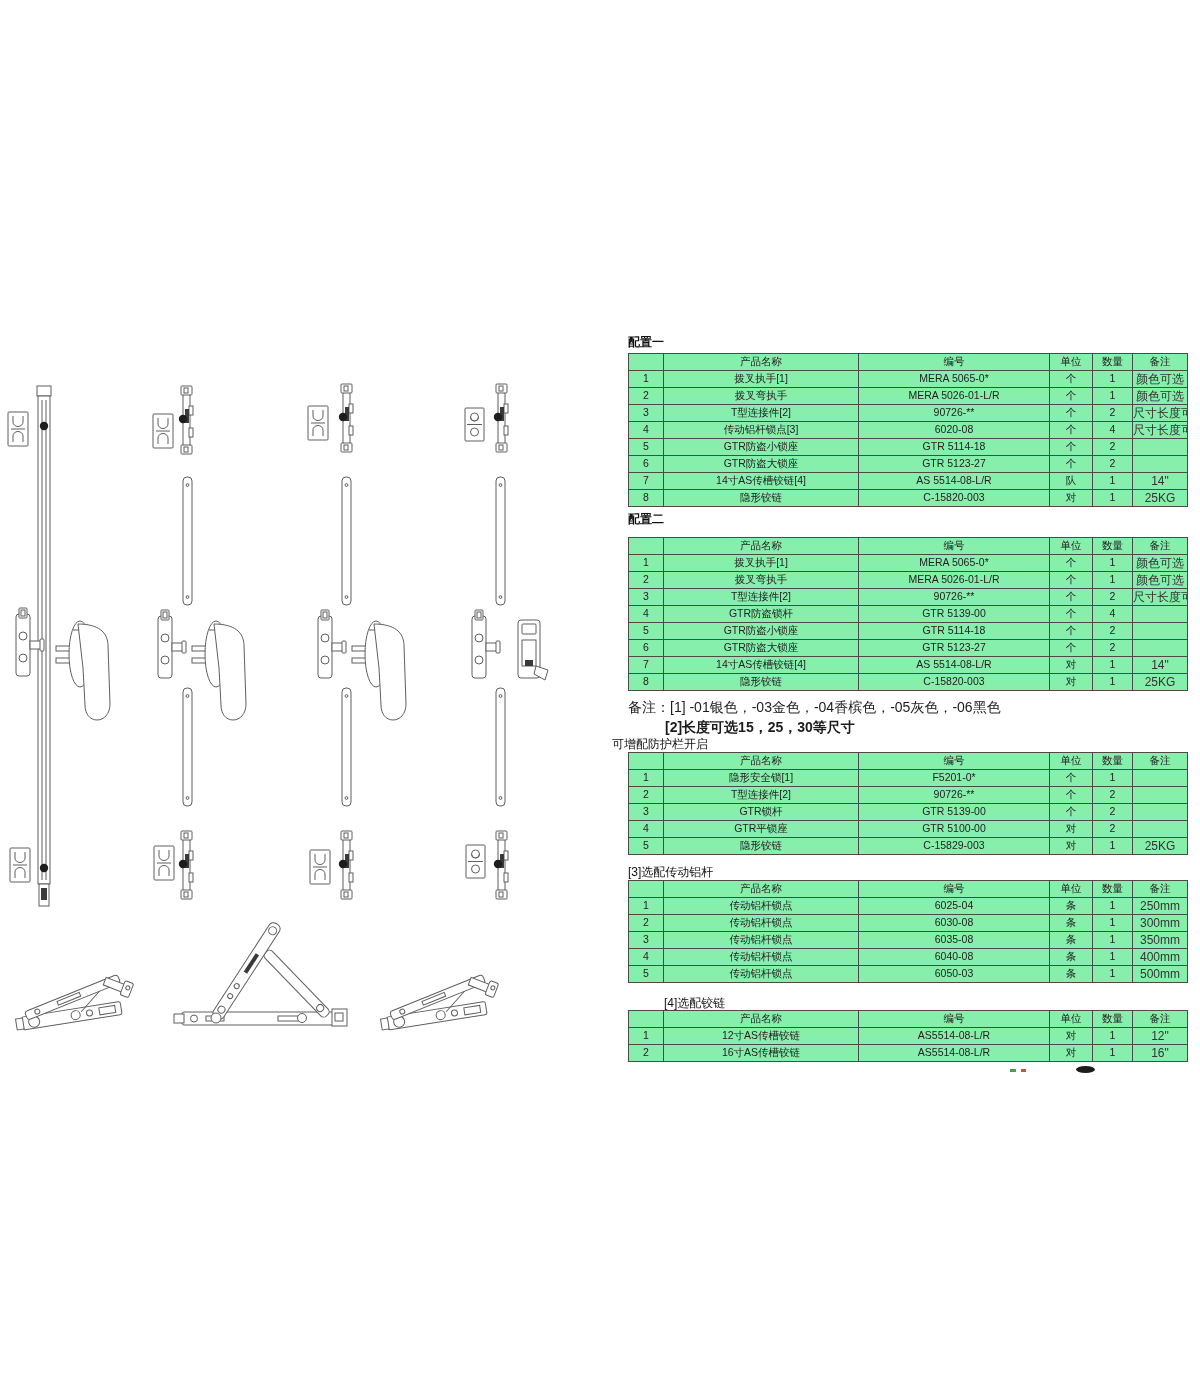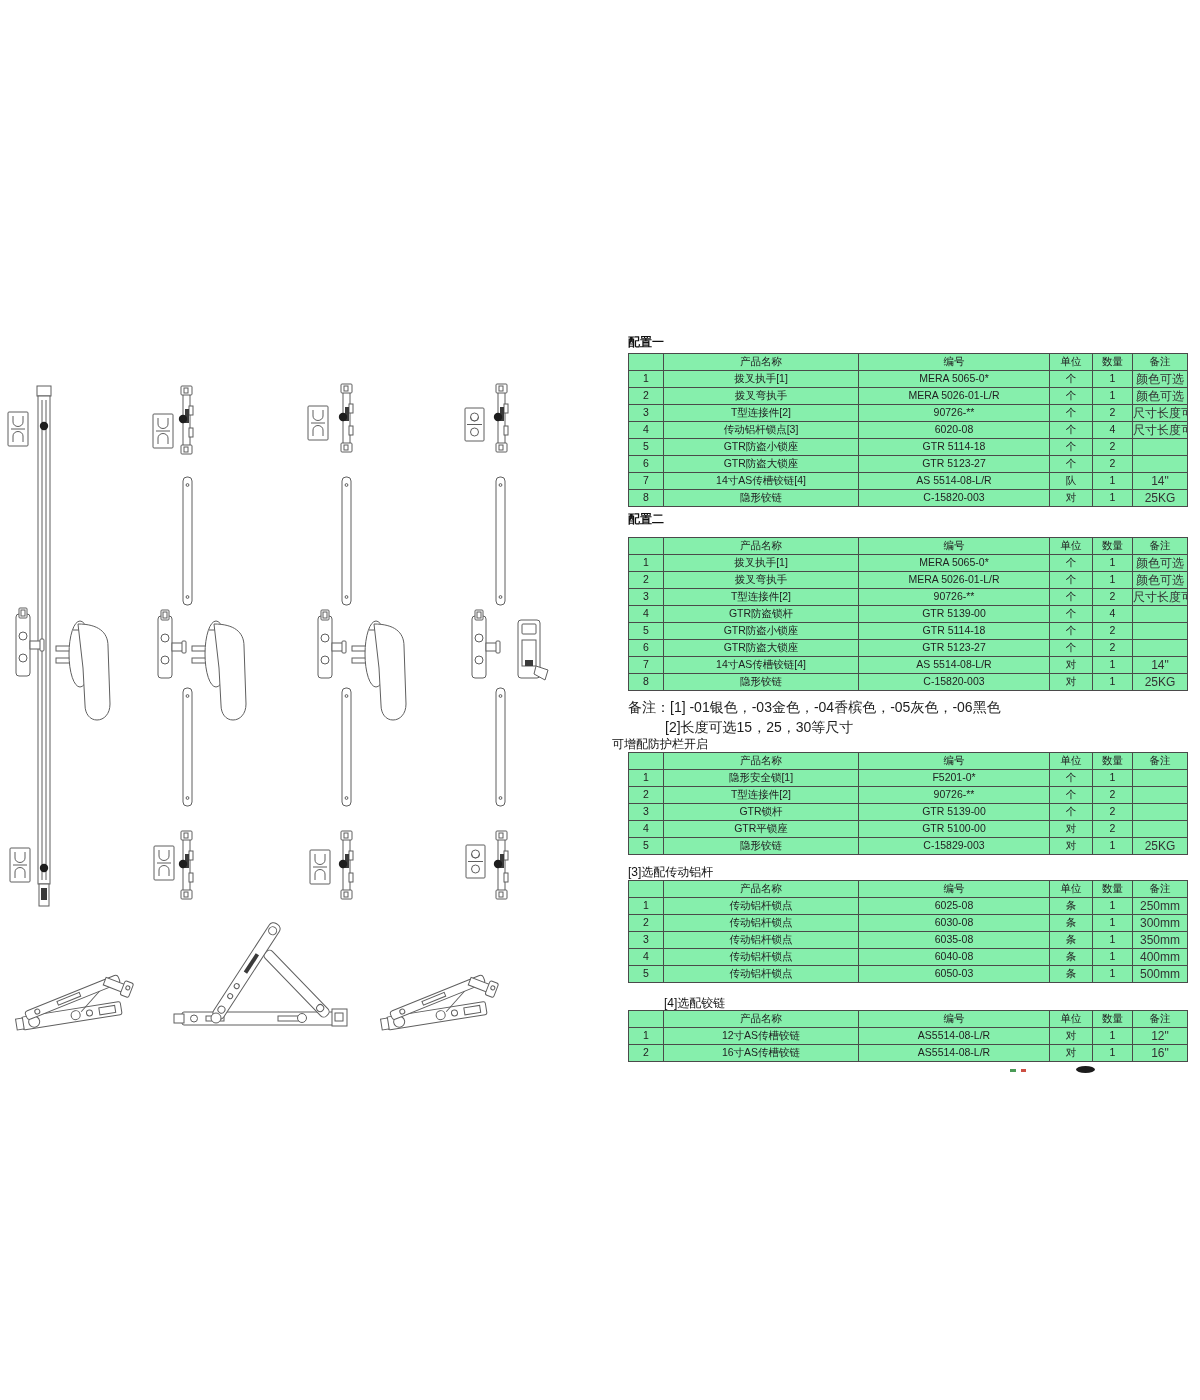--- a/index.html
+++ b/index.html
@@ -9,21 +9,21 @@
   .sec-title{font-size:12px;font-weight:bold;color:#111;white-space:nowrap;}
   .sec-title.normal{font-weight:normal;}
   table.parts{border-collapse:collapse;table-layout:fixed;width:559px;background:#86efac;}
   .parts th,.parts td{border:1px solid #4a4a4a;text-align:center;vertical-align:middle;
         font-size:10.5px;font-weight:normal;height:16px;padding:0;line-height:1.05;
         overflow:hidden;white-space:nowrap;color:#222;}
   .parts col.c0{width:35px}.parts col.c1{width:195px}.parts col.c2{width:191px}
   .parts col.c3{width:43px}.parts col.c4{width:40px}.parts col.c5{width:55px}
   .parts td.c5{font-size:12px;color:#333;}
   .notes{font-size:14px;line-height:1.45;color:#1c1c1c;white-space:nowrap;}
-  .notes .line2{margin-left:37px;}
+  .notes .line2{margin-left:37px;font-weight:bold;}
   svg .d{stroke:#5f5f5f;stroke-width:1;fill:#fff;}
   svg .dn{stroke:#5f5f5f;stroke-width:1;fill:none;}
   svg .dk{fill:#1d1d1d;stroke:none;}
   svg .db{fill:#3a3a3a;stroke:none;}
   .mark{position:absolute;}
 </style>
 </head>
 <body>
 
 <div class="page">
@@ -449,21 +449,21 @@
           <th class="c2">编号</th>
           <th class="c3">单位</th>
           <th class="c4">数量</th>
           <th class="c5">备注</th>
         </tr>
       </thead>
       <tbody>
         <tr>
           <td class="c0">1</td>
           <td class="c1">传动铝杆锁点</td>
-          <td class="c2">6025-08</td>
+          <td class="c2">6025-04</td>
           <td class="c3">条</td>
           <td class="c4">1</td>
           <td class="c5">250mm</td>
         </tr>
         <tr>
           <td class="c0">2</td>
           <td class="c1">传动铝杆锁点</td>
           <td class="c2">6030-08</td>
           <td class="c3">条</td>
           <td class="c4">1</td>

